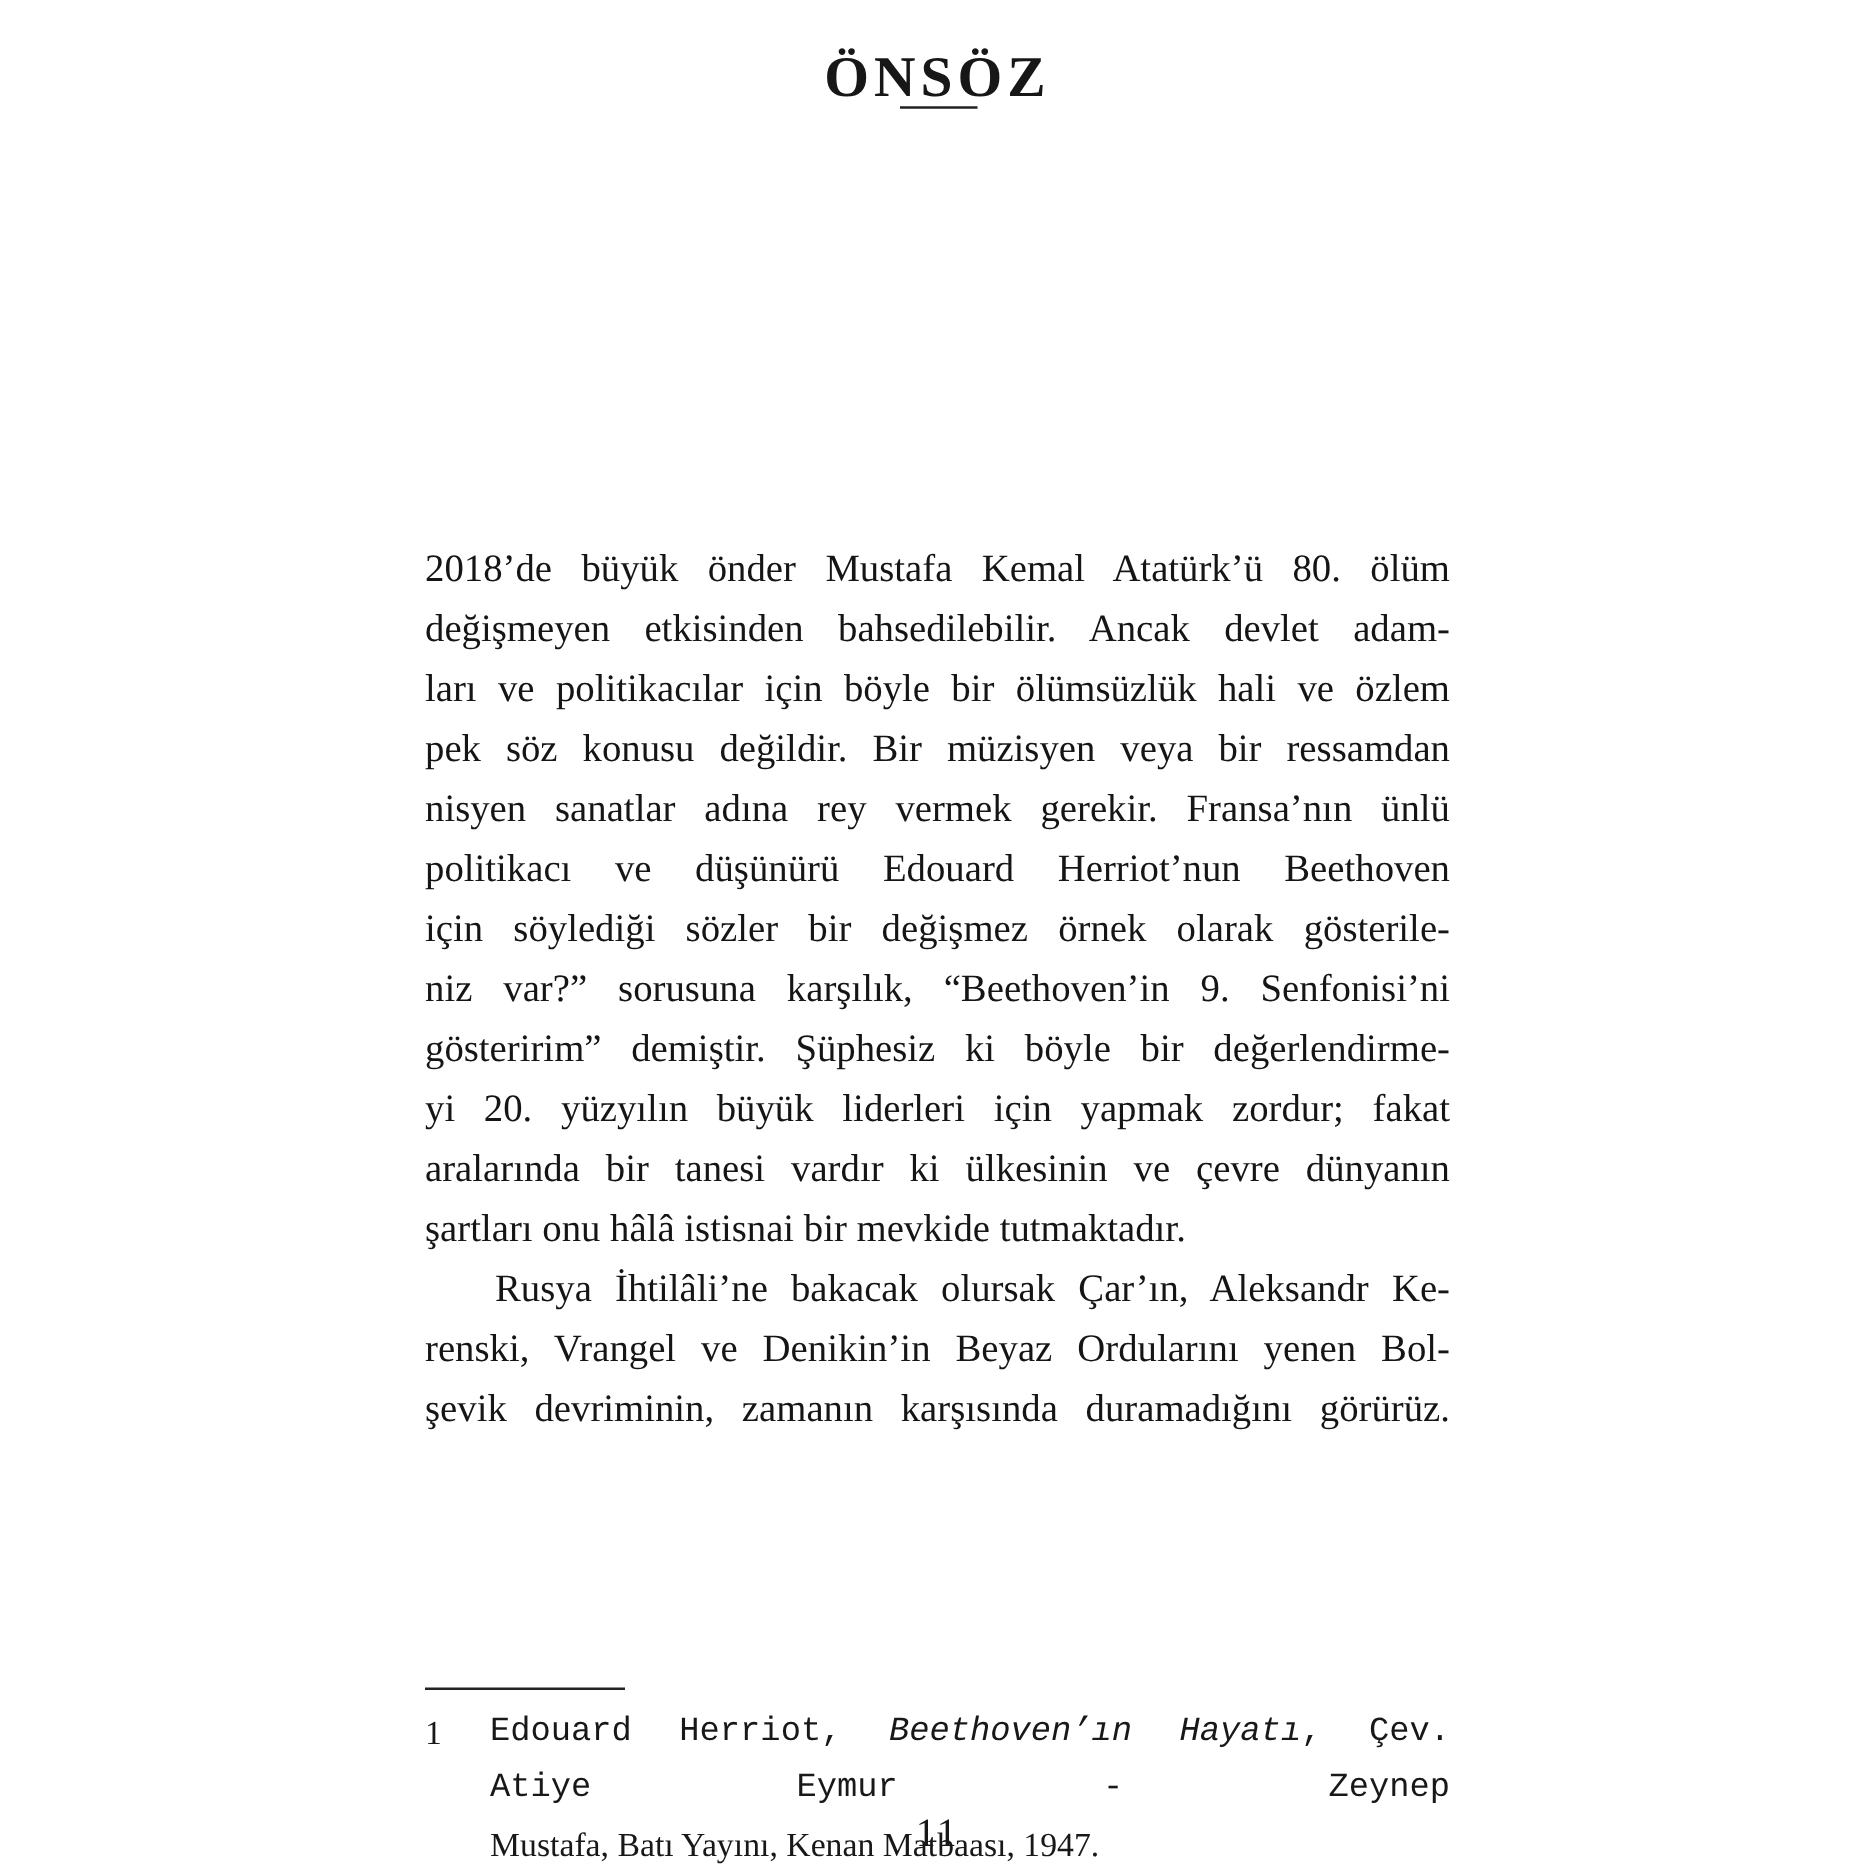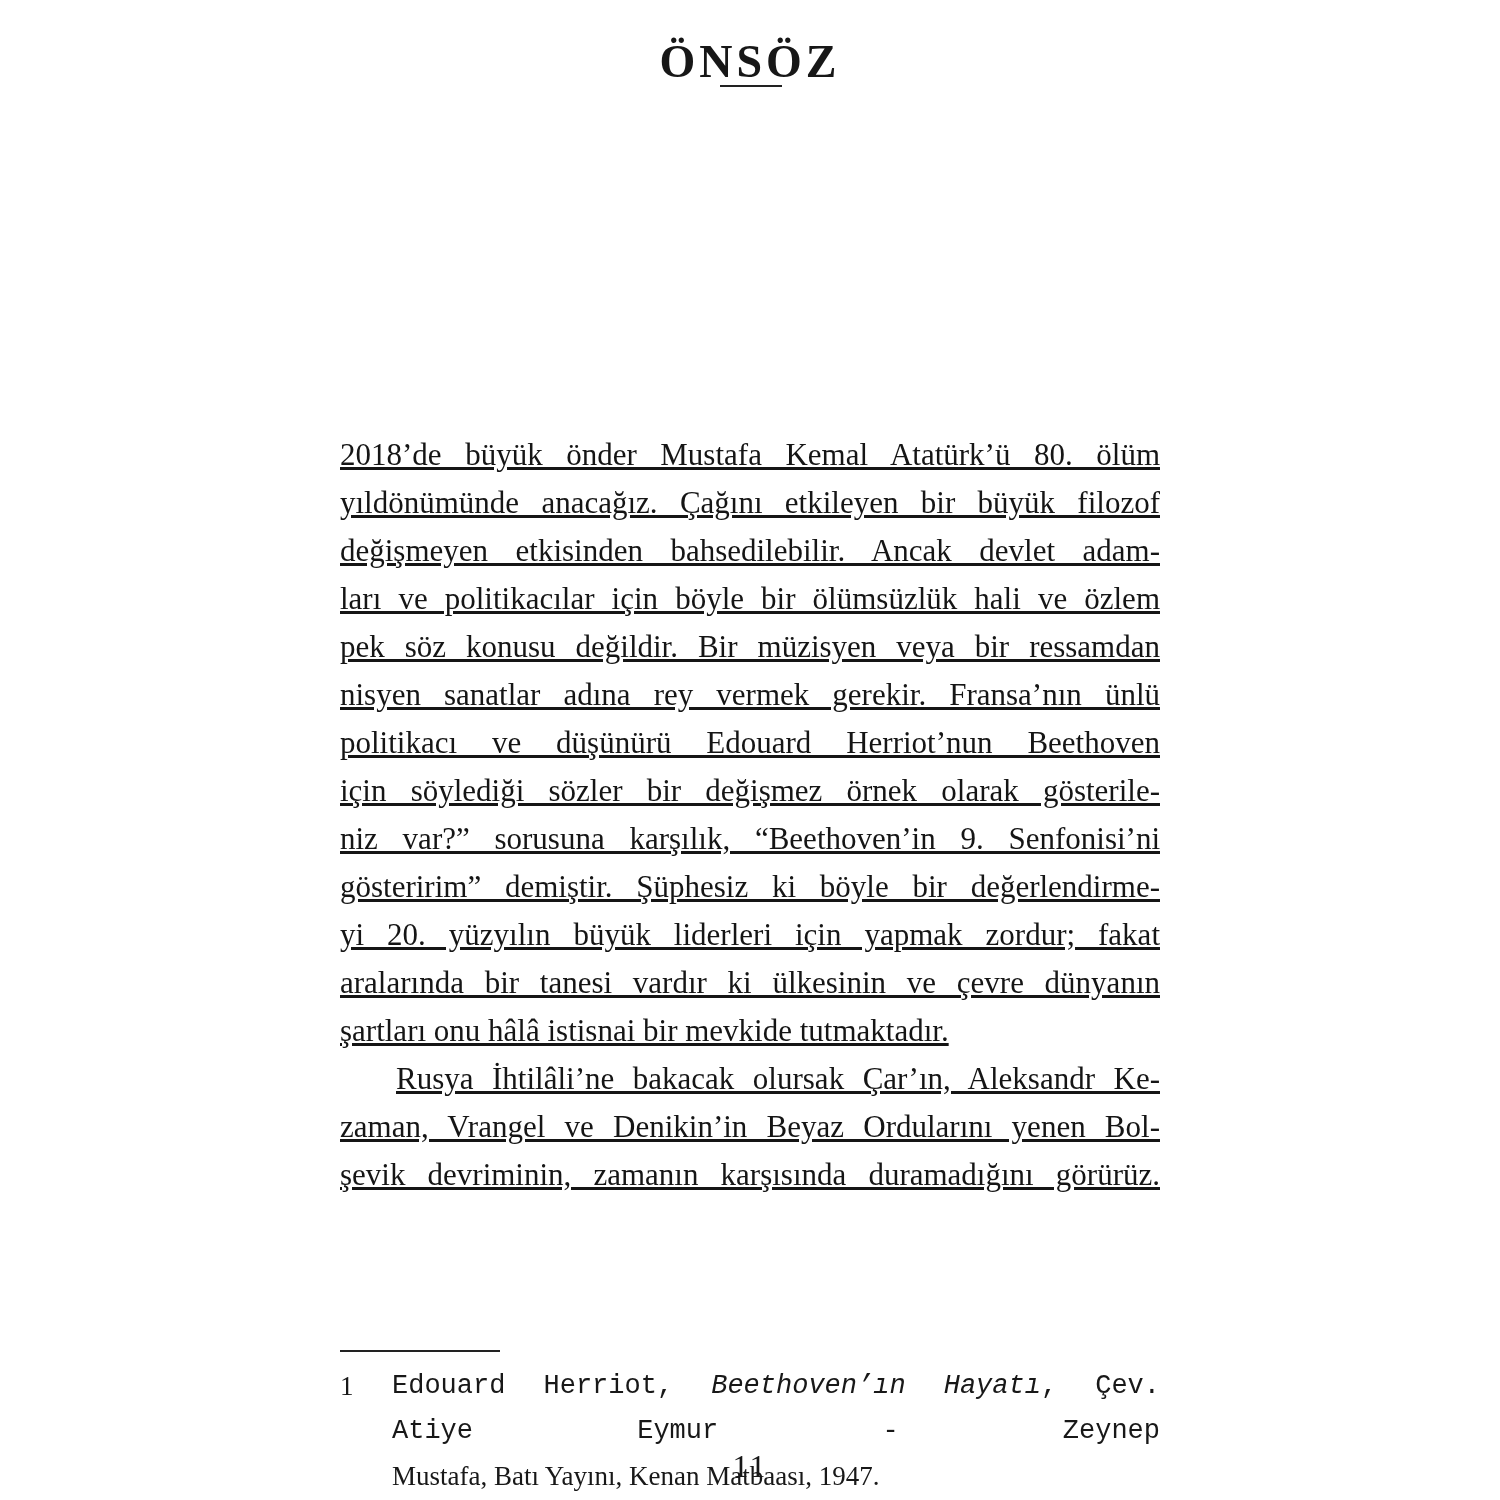--- a/index.html
+++ b/index.html
@@ -34,21 +34,20 @@
     border-top: 2px solid #222222;
   }
   .body-block {
     position: absolute;
     top: 431px;
     left: 340px;
     width: 820px;
     font-size: 31px;
     line-height: 48px;
     color: #151515;
-    text-decoration: underline;
   }
   .body-line {
     text-align: justify;
     text-align-last: justify;
     white-space: normal;
     height: 48px;
     overflow: hidden;
   }
   .body-line.para-end {
     text-align-last: left;
@@ -100,34 +99,33 @@
 </style>
 </head>
 <body>
 
 <h1 class="page-title">ÖNSÖZ</h1>
 
 <div class="title-divider"></div>
 
 <div class="body-block">
   <div class="body-line">2018’de büyük önder Mustafa Kemal Atatürk’ü 80. ölüm</div>
-  <div class="body-line">yıldönümünde anacağız. Çağını etkileyen bir büyük filozof</div>
   <div class="body-line">değişmeyen etkisinden bahsedilebilir. Ancak devlet adam-</div>
   <div class="body-line">ları ve politikacılar için böyle bir ölümsüzlük hali ve özlem</div>
   <div class="body-line">pek söz konusu değildir. Bir müzisyen veya bir ressamdan</div>
   <div class="body-line">nisyen sanatlar adına rey vermek gerekir. Fransa’nın ünlü</div>
   <div class="body-line">politikacı ve düşünürü Edouard Herriot’nun Beethoven</div>
   <div class="body-line">için söylediği sözler bir değişmez örnek olarak gösterile-</div>
   <div class="body-line">niz var?” sorusuna karşılık, “Beethoven’in 9. Senfonisi’ni</div>
   <div class="body-line">gösteririm” demiştir. Şüphesiz ki böyle bir değerlendirme-</div>
   <div class="body-line">yi 20. yüzyılın büyük liderleri için yapmak zordur; fakat</div>
   <div class="body-line">aralarında bir tanesi vardır ki ülkesinin ve çevre dünyanın</div>
   <div class="body-line para-end">şartları onu hâlâ istisnai bir mevkide tutmaktadır.</div>
   <div class="body-line indent">Rusya İhtilâli’ne bakacak olursak Çar’ın, Aleksandr Ke-</div>
-  <div class="body-line">zaman, Vrangel ve Denikin’in Beyaz Ordularını yenen Bol-</div>
+  <div class="body-line">renski, Vrangel ve Denikin’in Beyaz Ordularını yenen Bol-</div>
   <div class="body-line">şevik devriminin, zamanın karşısında duramadığını görürüz.</div>
 </div>
 
 <div class="footnote-block">
   <div class="footnote-separator"></div>
   <div class="footnote-item">
     <span class="footnote-marker">1</span>
     <div class="footnote-line1"><span>Edouard Herriot, </span><span class="footnote-italic">Beethoven’ın Hayatı</span><span>, Çev. Atiye Eymur - Zeynep</span></div>
     <div class="footnote-line2">Mustafa, Batı Yayını, Kenan Matbaası, 1947.</div>
   </div>

